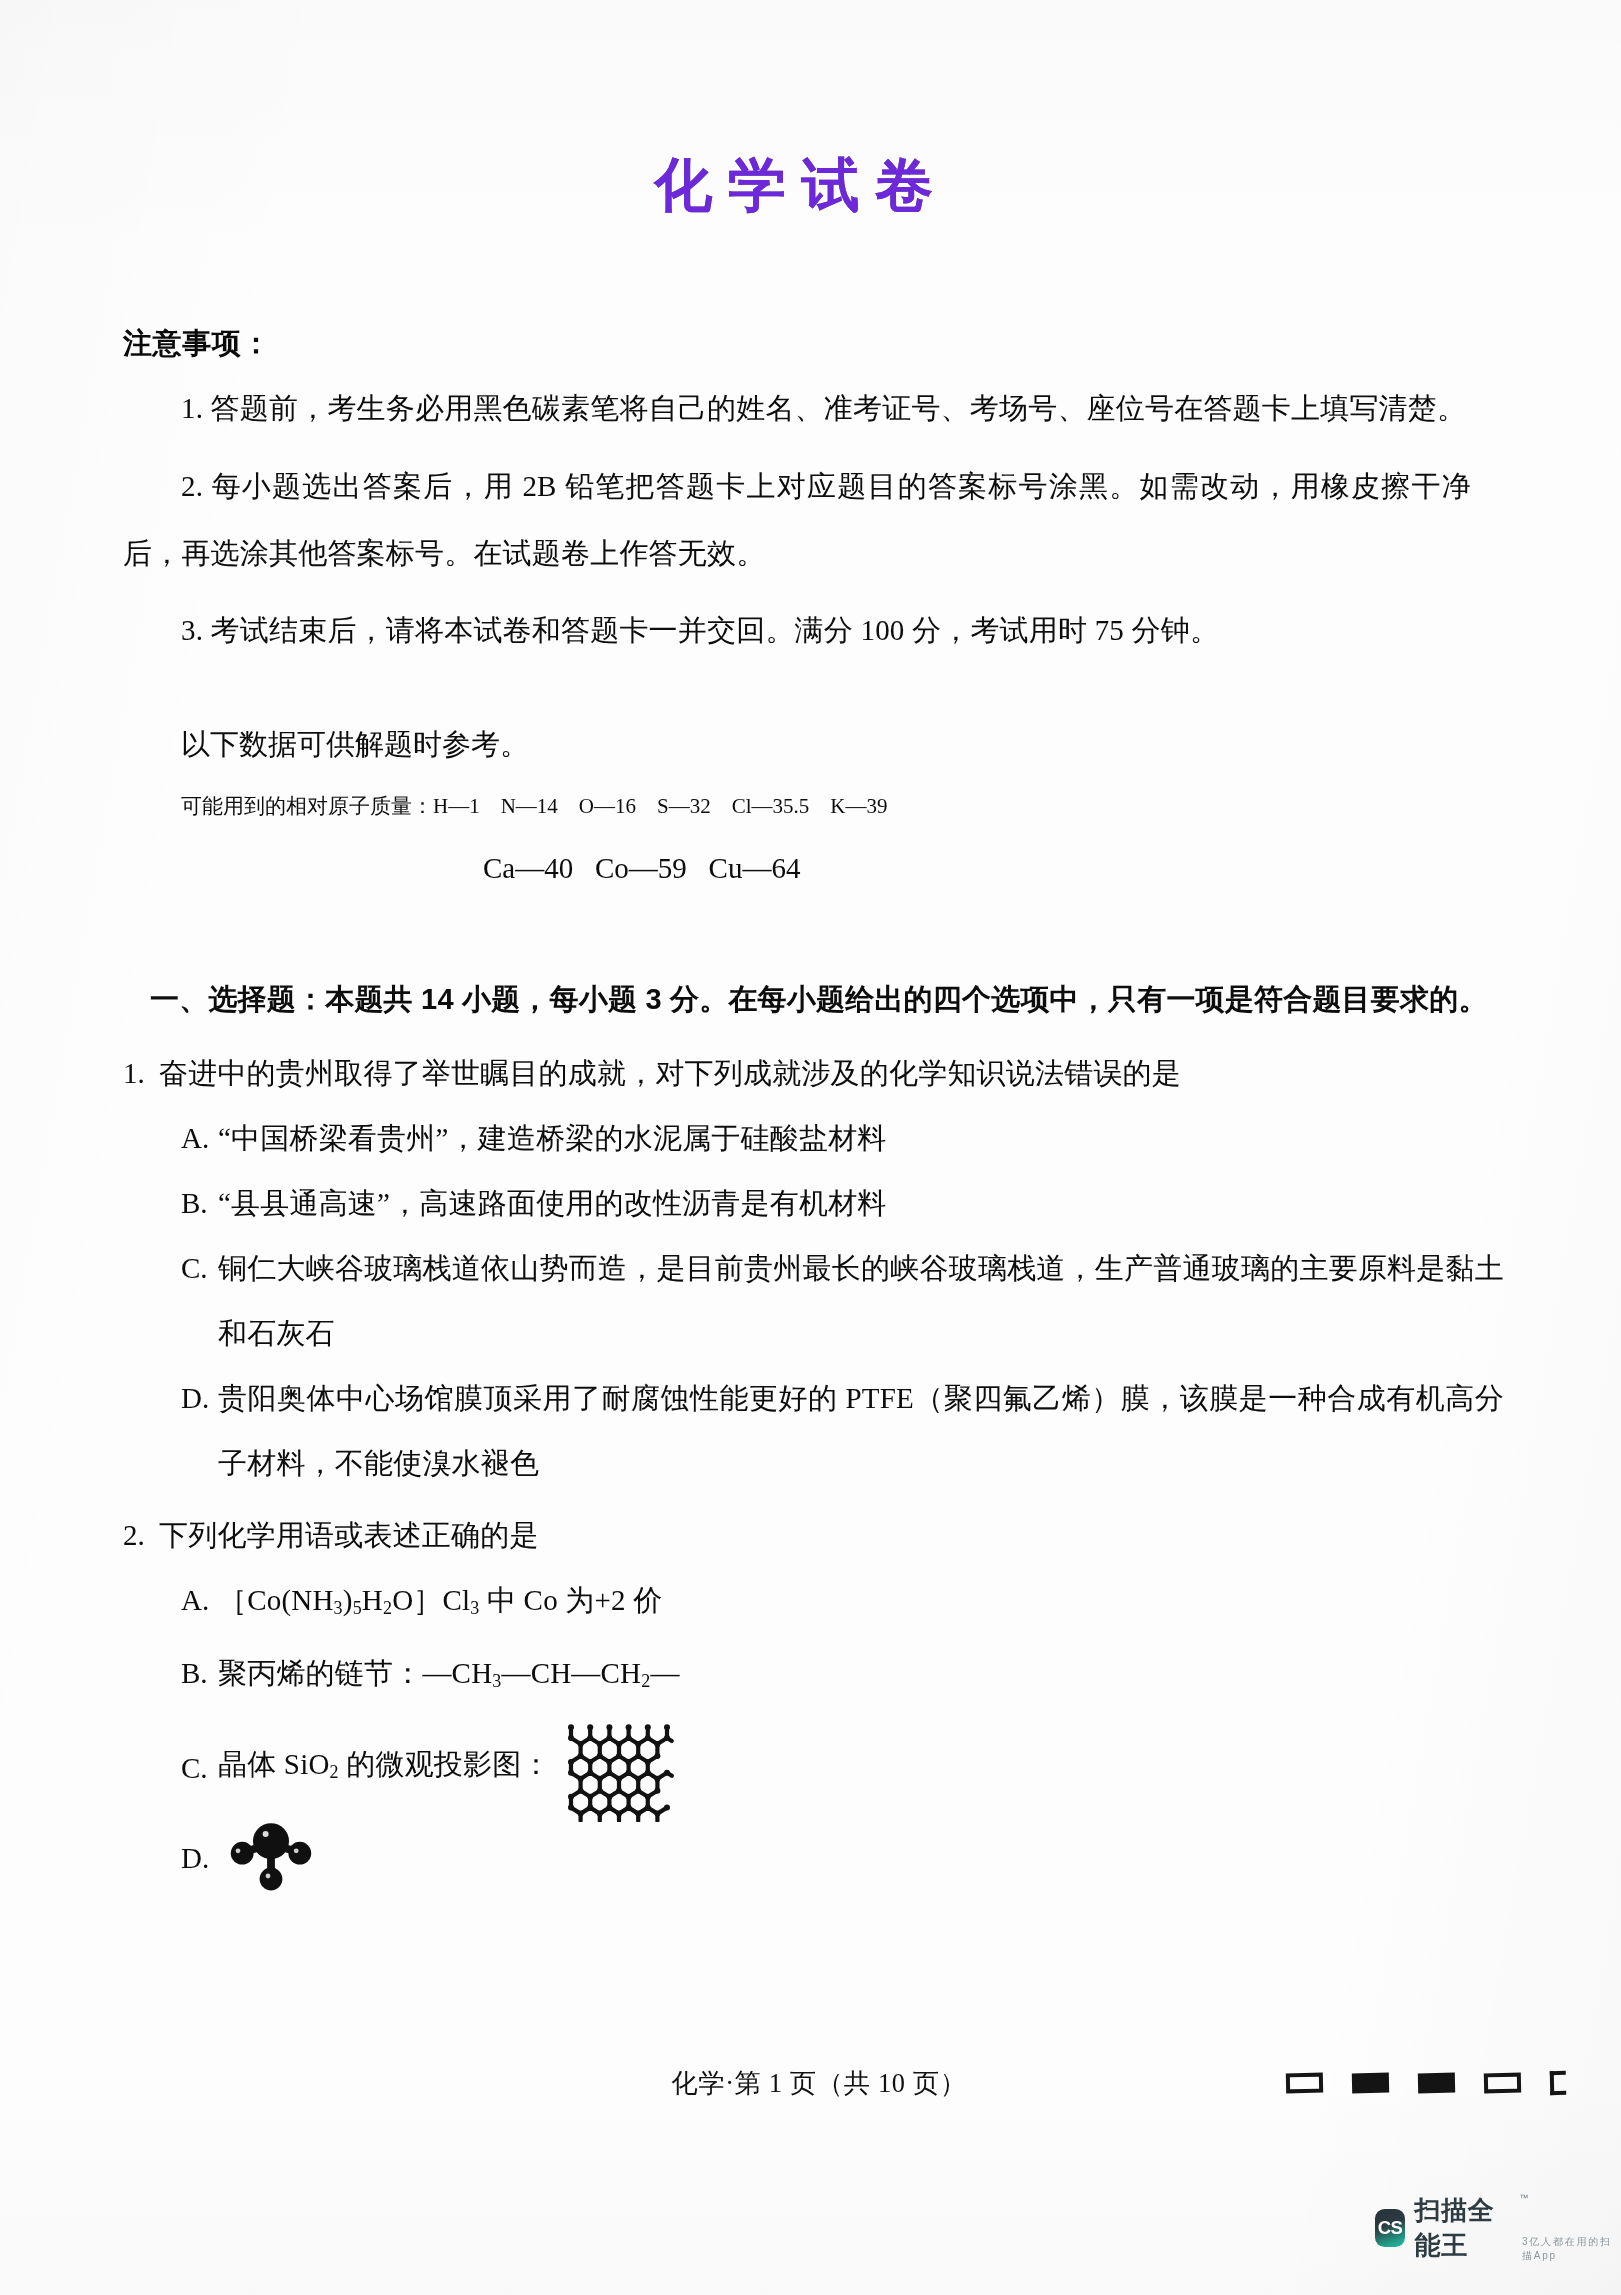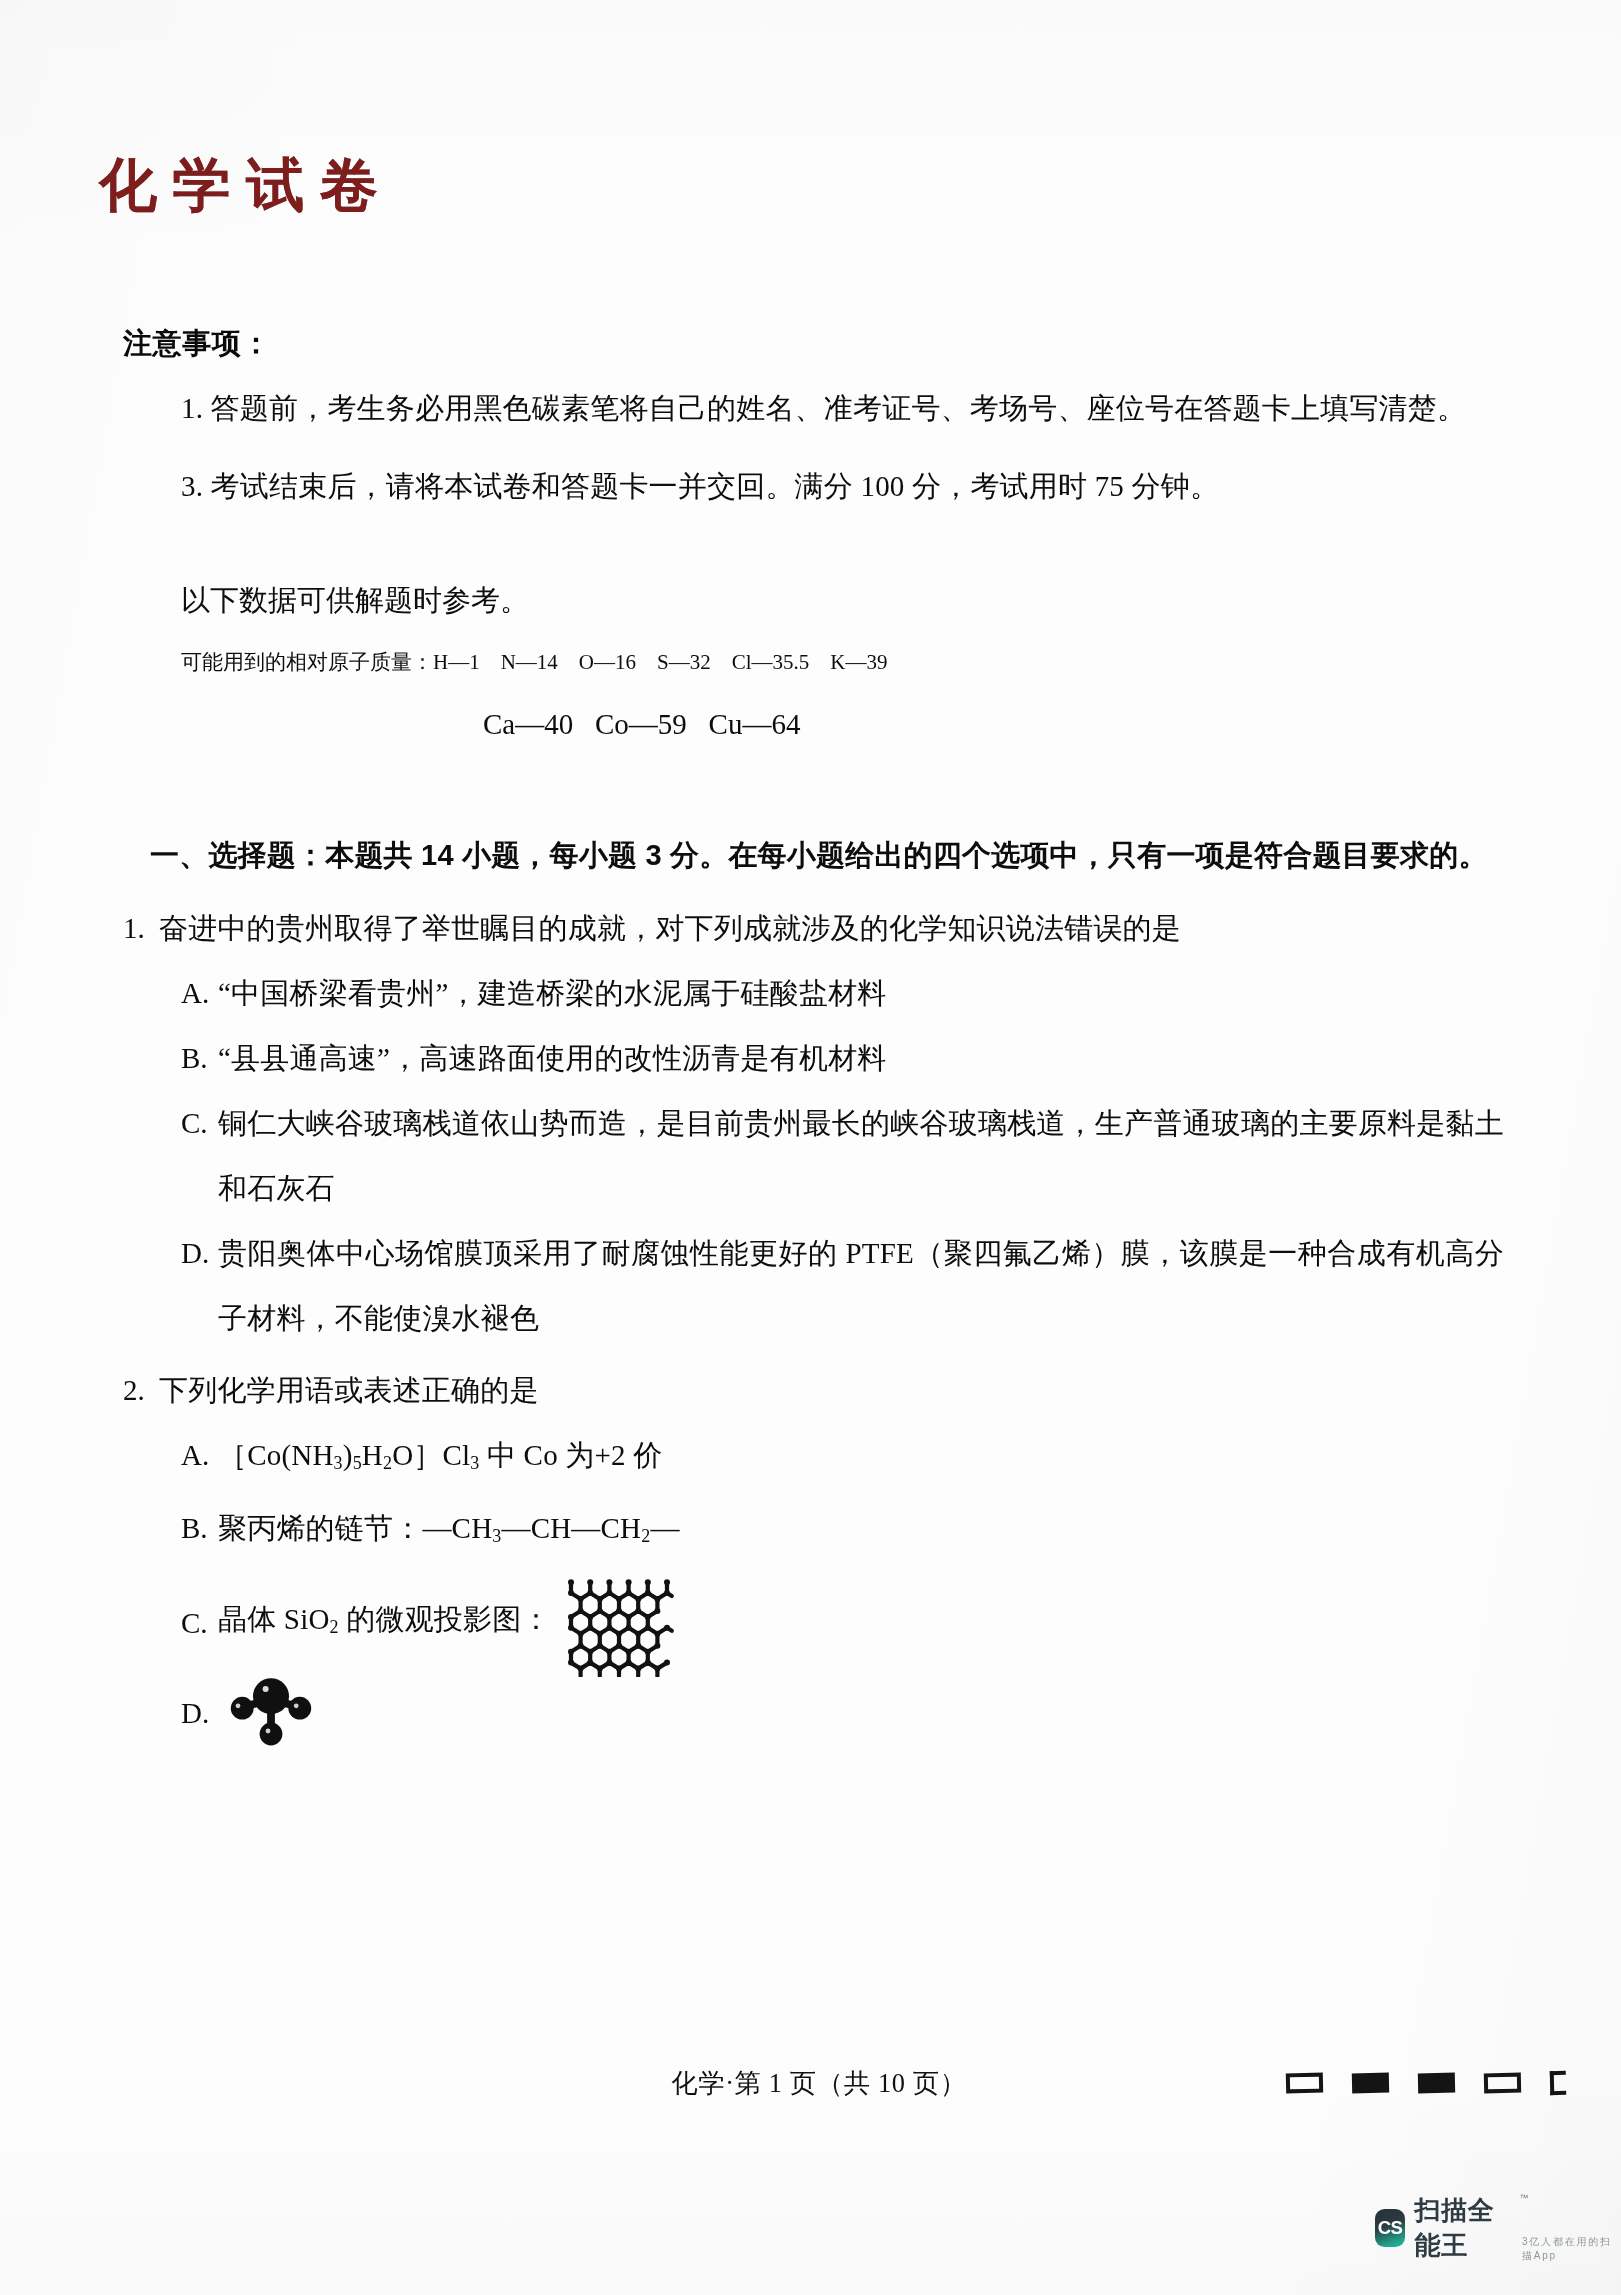--- a/index.html
+++ b/index.html
@@ -37,28 +37,28 @@
 
   .content {
     position:absolute;
     left:123px;
     top:0;
     width:1381px;
   }
 
   
   .doc-title {
-    text-align:left;
+    text-align:center;
     font-family:"Liberation Sans", sans-serif;
     font-weight:bold;
     font-size:58px;
     letter-spacing:15.6px;
     margin-top:147px;
     margin-left:-24px;
-    color:#7f1d1d;
+    color:#6d28d9;
     text-shadow:0 0 0.6px rgba(0,0,0,0.55);
   }
 
   
   .notice-head {
     font-family:"Liberation Sans", sans-serif;
     font-weight:bold;
     font-size:29px;
     margin-top:99px;
     letter-spacing:0.6px;
@@ -308,20 +308,21 @@
   <div class="paper-tone"></div>
 
   <div class="content">
 
     <div class="doc-title">化学试卷</div>
 
     <div class="notice-head">注意事项：</div>
 
     <div class="notice-item">1. 答题前，考生务必用黑色碳素笔将自己的姓名、准考证号、考场号、座位号在答题卡上填写清楚。</div>
 
+    <div class="notice-item">2. 每小题选出答案后，用 2B 铅笔把答题卡上对应题目的答案标号涂黑。如需改动，用橡皮擦干净后，再选涂其他答案标号。在试题卷上作答无效。</div>
 
     <div class="notice-item">3. 考试结束后，请将本试卷和答题卡一并交回。满分 100 分，考试用时 75 分钟。</div>
 
     <div class="data-note">以下数据可供解题时参考。</div>
 
     <div class="mass-line"><span>可能用到的相对原子质量：</span><span>H—1    N—14    O—16    S—32    Cl—35.5    K—39</span></div>
 
     <div class="mass-line-2">Ca—40   Co—59   Cu—64</div>
 
     <div class="section-head">一、选择题：本题共 14 小题，每小题 3 分。在每小题给出的四个选项中，只有一项是符合题目要求的。</div>

